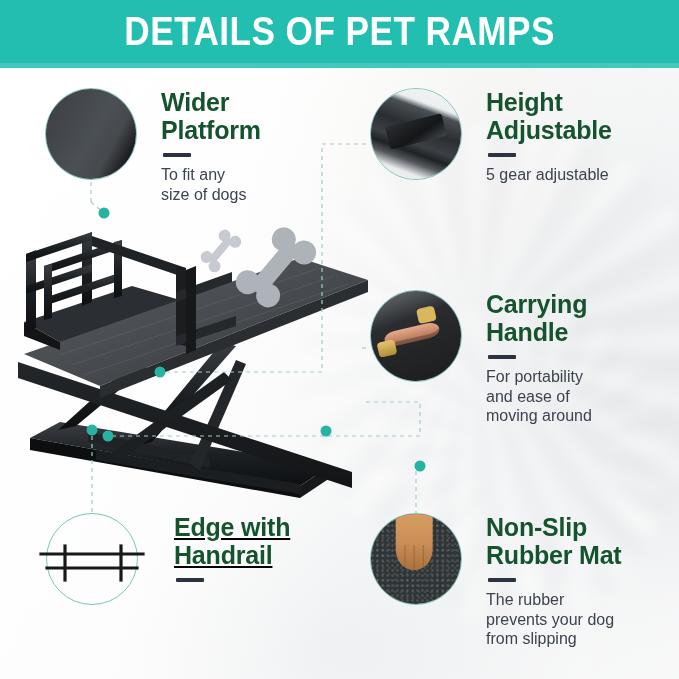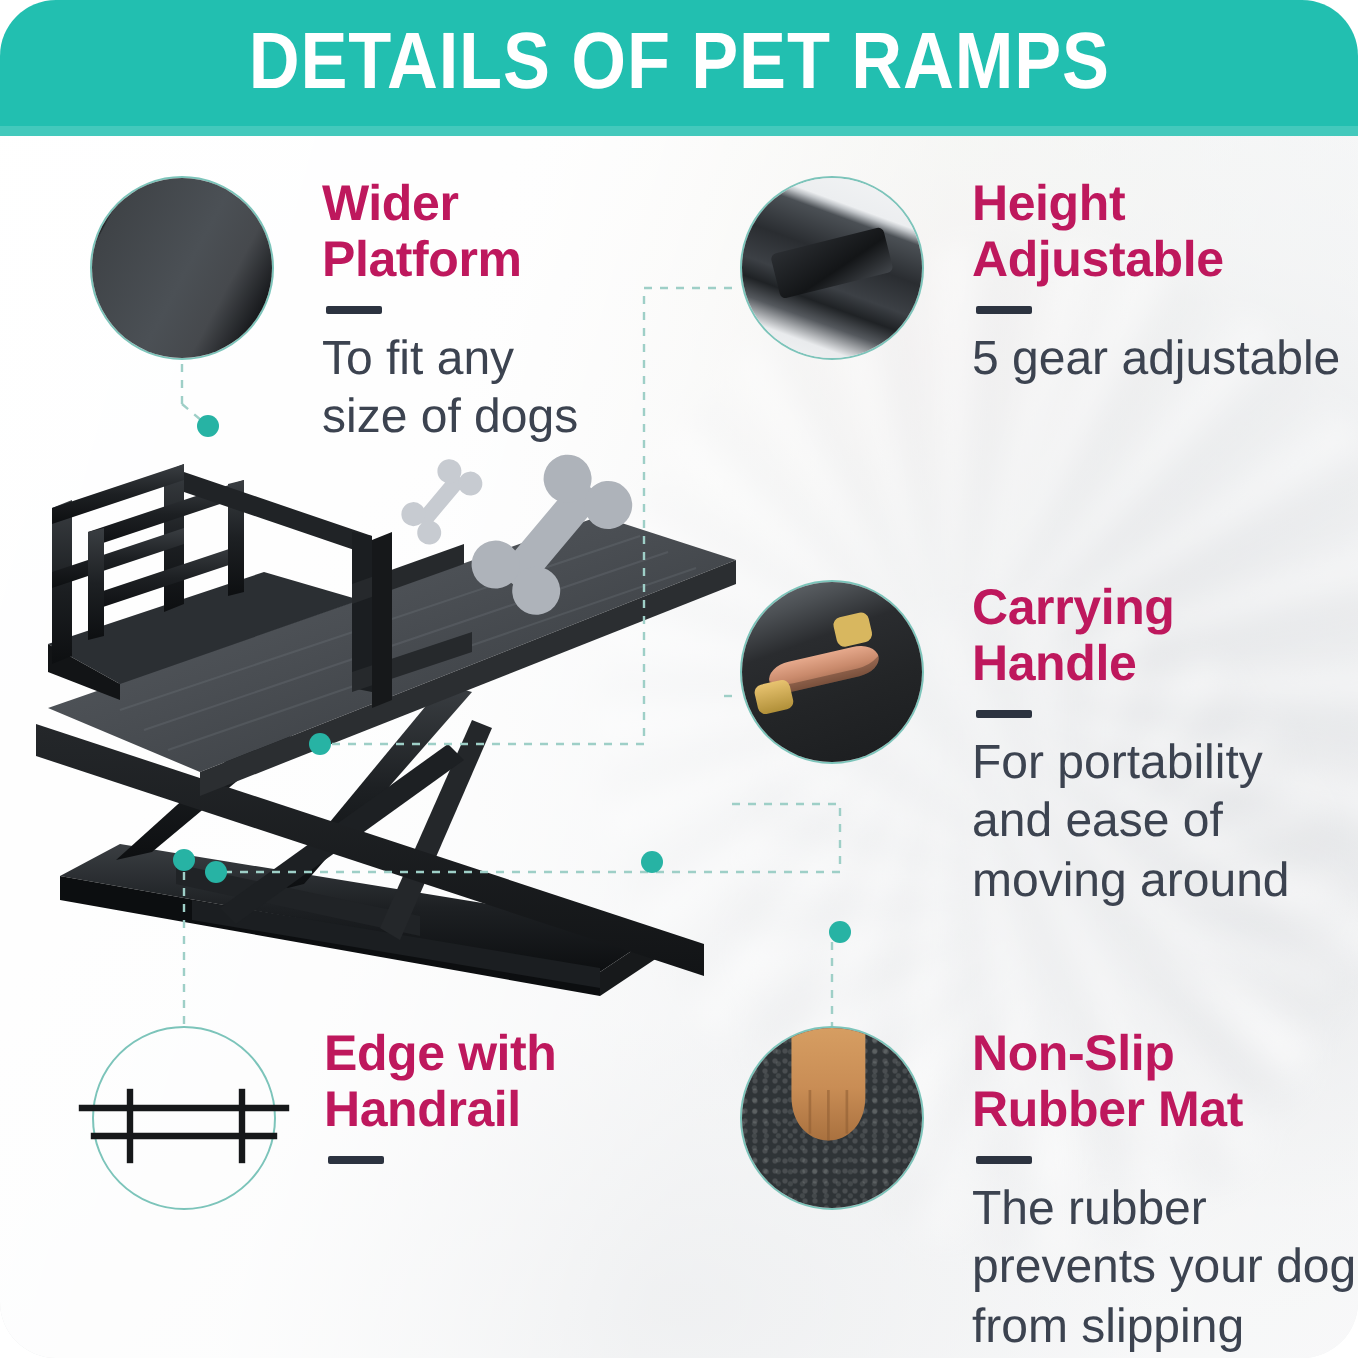--- a/index.html
+++ b/index.html
@@ -7,21 +7,20 @@
     width: 679px; height: 679px;
     font-family: "Liberation Sans", sans-serif;
     background: #ffffff;
     overflow: hidden;
   }
   #page {
     position: relative;
     width: 679px; height: 679px;
     background: #f6f7f8;
     overflow: hidden;
-    border-radius: 28px;
   }
 
   
   .bg-photo {
     position: absolute; inset: 0;
     background:
       radial-gradient(circle at 86% 44%, rgba(205,208,212,.95) 0%, rgba(222,224,227,.5) 26%, rgba(255,255,255,0) 52%),
       radial-gradient(ellipse 40% 34% at 92% 62%, rgba(176,180,186,.75) 0%, rgba(210,213,217,.3) 55%, rgba(255,255,255,0) 80%),
       radial-gradient(ellipse 26% 20% at 70% 26%, rgba(232,214,216,.55) 0%, rgba(255,255,255,0) 70%),
       radial-gradient(circle at 63% 20%, rgba(236,230,214,.6) 0%, rgba(255,255,255,0) 30%),
@@ -101,32 +100,32 @@
     border-radius: 50%;
     border: 1.4px solid #7cc4ba;
     overflow: hidden;
     background: #e9eaec;
   }
   .fe-text { position: absolute; }
   .fe-title {
     font-size: 25px;
     font-weight: 700;
     line-height: 1.12;
-    color: #be185d;
+    color: #14532d;
     letter-spacing: -.2px;
     white-space: pre-line;
   }
   .fe-rule {
     width: 28px; height: 4px;
     background: #2c3340;
     margin: 9px 0 8px 2px;
     border-radius: 1px;
   }
   .fe-desc {
-    font-size: 24px;
+    font-size: 16px;
     line-height: 1.22;
     color: #3c4350;
     white-space: pre-line;
     font-weight: 400;
   }
 
   
   .ph-platform {
     width: 100%; height: 100%;
     background:
@@ -349,21 +348,21 @@
         <svg width="108" height="92" viewBox="0 0 108 92" xmlns="http://www.w3.org/2000/svg">
           <g stroke="#16181a" stroke-width="3.2" fill="none" stroke-linecap="square">
             <line x1="2" y1="40" x2="104" y2="40"></line>
             <line x1="8" y1="54" x2="98" y2="54"></line>
             <line x1="26" y1="32" x2="26" y2="66"></line>
             <line x1="82" y1="32" x2="82" y2="66"></line>
           </g>
         </svg>
       </div>
     </div>
-    <div class="fe-text" style="left:116px; top:0; width:210px;">
+    <div class="fe-text" style="left:128px; top:0; width:210px;text-decoration:underline;">
       <div class="fe-title">Edge with
 Handrail</div>
       <div class="fe-rule"></div>
     </div>
   </div>
 
   <div class="feature" style="left:370px; top:513px; width:300px;">
     <div class="fe-circle" style="left:0; top:0;">
       <div class="ph-mat">
         <svg class="paw" viewBox="0 0 60 80" xmlns="http://www.w3.org/2000/svg">

